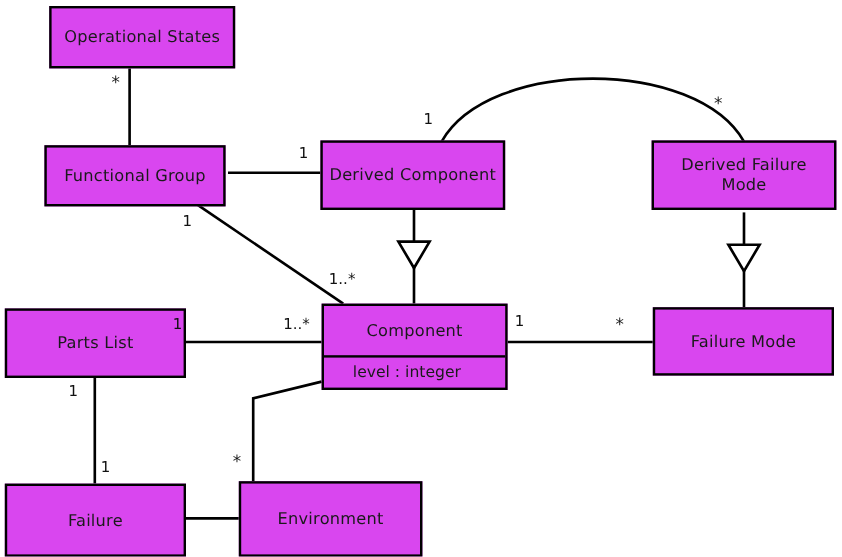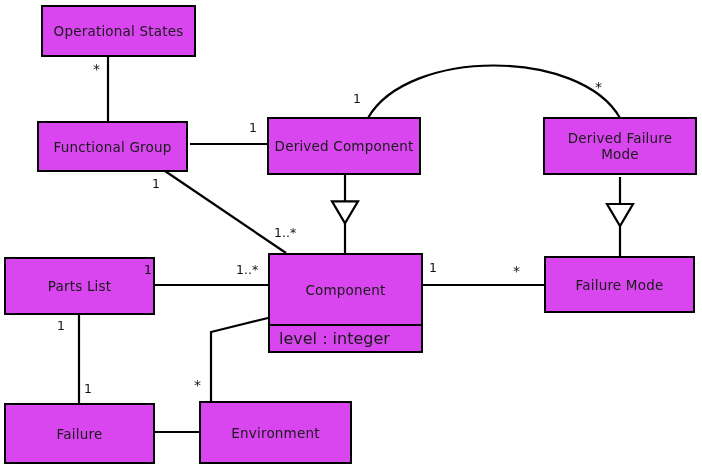--- a/index.html
+++ b/index.html
@@ -43,23 +43,23 @@
     color: #1a1a1a;
     letter-spacing: 0.2px;
     padding: 0 4px;
   }
   .uml-attr-compartment {
     box-sizing: border-box;
     border-top: 2px solid #000000;
     display: flex;
     align-items: center;
     justify-content: flex-start;
-    font-size: 16px;
+    font-size: 13px;
     color: #1a1a1a;
-    padding-left: 9px;
+    padding-left: 24px;
     height: 27px;
     flex: 0 0 27px;
   }
   .mult-label {
     position: absolute;
     font-size: 12.5px;
     color: #111111;
     white-space: nowrap;
     z-index: 6;
     line-height: 1;
@@ -102,21 +102,21 @@
       </div>
       <div class="uml-class" style="left: 267px; top: 117px; width: 154px; height: 58px;">
         <div class="uml-name-compartment">Derived Component</div>
       </div>
       <div class="uml-class" style="left: 543px; top: 117px; width: 154px; height: 58px;">
         <div class="uml-name-compartment">Derived Failure Mode</div>
       </div>
       <div class="uml-class" style="left: 4px; top: 257px; width: 151px; height: 58px;">
         <div class="uml-name-compartment">Parts List</div>
       </div>
-      <div class="uml-class" style="left: 268px; top: 253px; width: 155px; height: 100px;">
+      <div class="uml-class" style="left: 268px; top: 253px; width: 155px; height: 72px;">
         <div class="uml-name-compartment">Component</div>
         <div class="uml-attr-compartment">level : integer</div>
       </div>
       <div class="uml-class" style="left: 544px; top: 256px; width: 151px; height: 57px;">
         <div class="uml-name-compartment">Failure Mode</div>
       </div>
       <div class="uml-class" style="left: 4px; top: 403px; width: 151px; height: 61px;">
         <div class="uml-name-compartment">Failure</div>
       </div>
       <div class="uml-class" style="left: 199px; top: 401px; width: 153px; height: 63px;">

